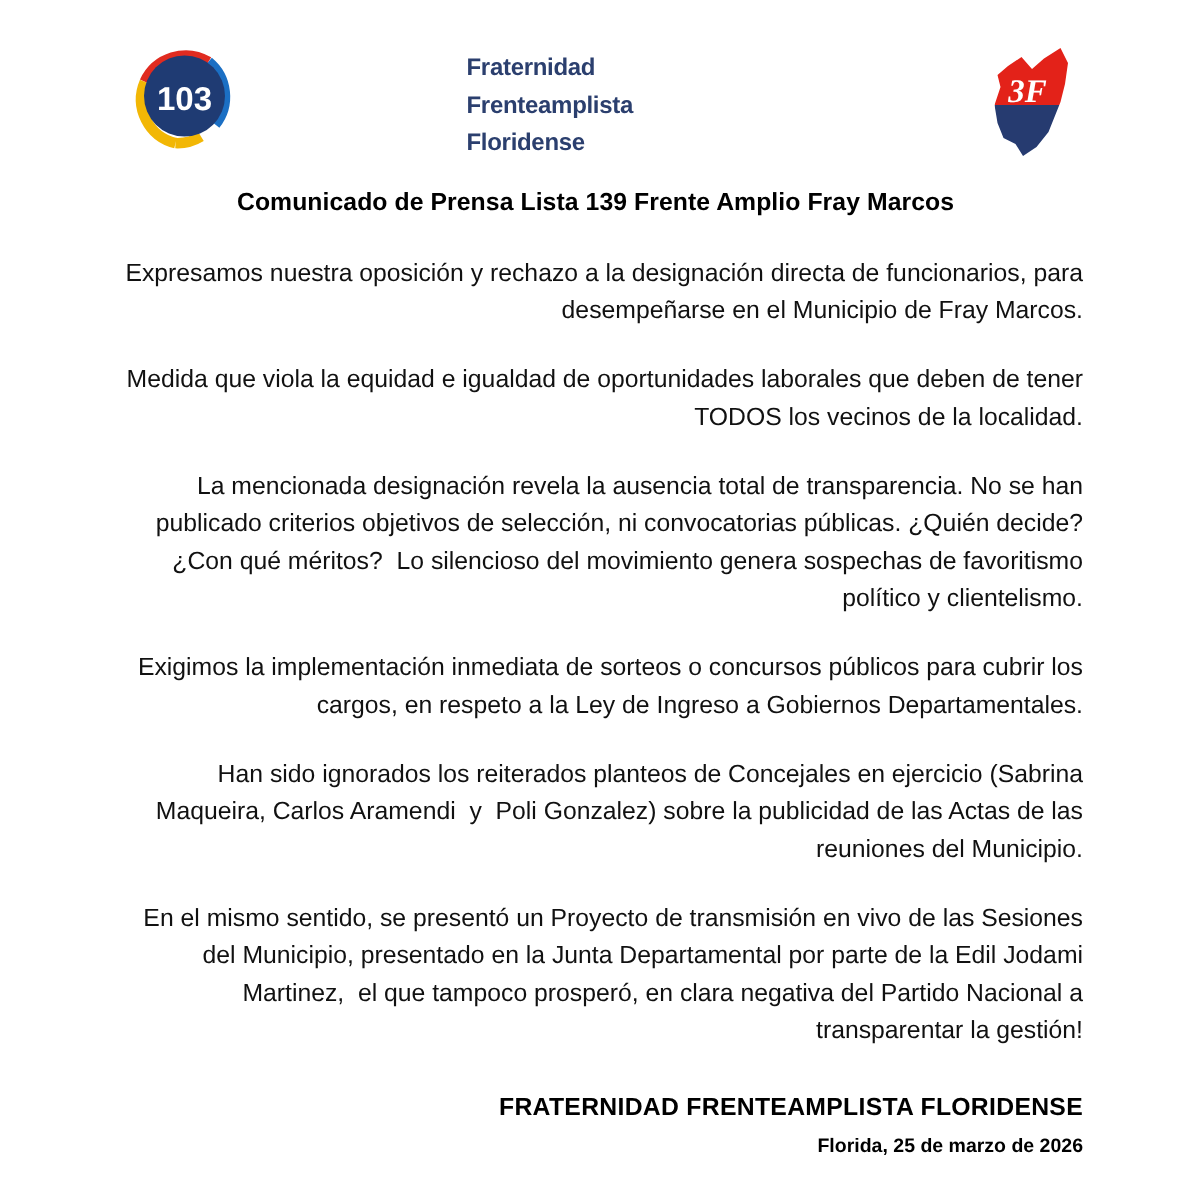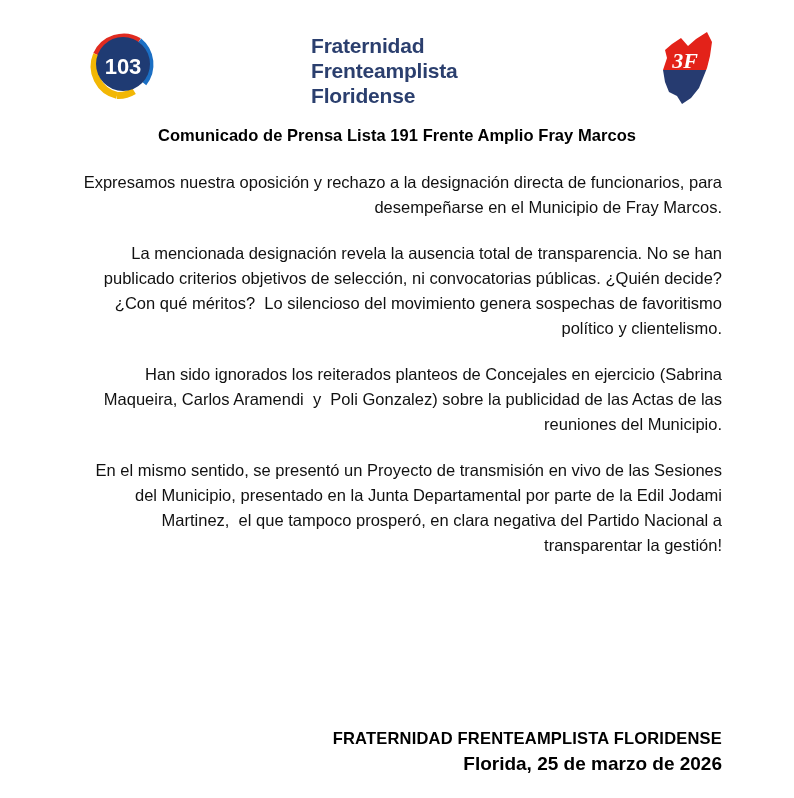--- a/index.html
+++ b/index.html
@@ -39,21 +39,21 @@
     height: 72px;
   }
   .logo-103 svg { display: block; }
 
   .org-name {
     position: absolute;
     left: 311px;
     top: 33px;
     color: #2b3f6e;
     font-weight: bold;
-    font-size: 21px;
+    font-size: 16px;
     line-height: 25px;
     letter-spacing: -0.2px;
   }
   .org-name span { display: block; }
 
   .logo-3f {
     position: absolute;
     left: 655px;
     top: 30px;
     width: 64px;
@@ -102,21 +102,21 @@
     text-align: right;
   }
   .footer .sig-org {
     font-size: 16.5px;
     font-weight: bold;
     color: #000000;
     line-height: 24px;
     letter-spacing: 0.2px;
   }
   .footer .sig-place {
-    font-size: 19px;
+    font-size: 13px;
     font-weight: bold;
     color: #000000;
     line-height: 24px;
     margin-top: 2px;
   }
 </style>
 </head>
 <body>
 
 <div class="page">
@@ -159,25 +159,27 @@
         </defs>
         <g clip-path="url(#mapClip)">
           <rect x="0" y="0" width="64" height="40" fill="#e32219"></rect>
           <rect x="0" y="40" width="64" height="36" fill="#263b70"></rect>
         </g>
         <text x="30" y="38" text-anchor="middle" font-family="Liberation Serif, serif" font-size="22" font-weight="bold" fill="#ffffff">3F</text>
       </svg>
     </div>
   </div>
 
-  <h1 class="doc-title">Comunicado de Prensa Lista 191 Frente Amplio Fray Marcos</h1>
+  <h1 class="doc-title">Comunicado de Prensa Lista 139 Frente Amplio Fray Marcos</h1>
 
   <div class="body-copy">
     <p>Expresamos nuestra oposición y rechazo a la designación directa de funcionarios, para desempeñarse en el Municipio de Fray Marcos.</p>
+    <p>Medida que viola la equidad e igualdad de oportunidades laborales que deben de tener TODOS los vecinos de la localidad.</p>
     <p>La mencionada designación revela la ausencia total de transparencia. No se han publicado criterios objetivos de selección, ni convocatorias públicas. ¿Quién decide? ¿Con qué méritos?  Lo silencioso del movimiento genera sospechas de favoritismo político y clientelismo.</p>
+    <p>Exigimos la implementación inmediata de sorteos o concursos públicos para cubrir los cargos, en respeto a la Ley de Ingreso a Gobiernos Departamentales.</p>
     <p>Han sido ignorados los reiterados planteos de Concejales en ejercicio (Sabrina Maqueira, Carlos Aramendi  y  Poli Gonzalez) sobre la publicidad de las Actas de las reuniones del Municipio.</p>
     <p>En el mismo sentido, se presentó un Proyecto de transmisión en vivo de las Sesiones del Municipio, presentado en la Junta Departamental por parte de la Edil Jodami Martinez,  el que tampoco prosperó, en clara negativa del Partido Nacional a transparentar la gestión!</p>
   </div>
 
   <div class="footer">
     <div class="sig-org">FRATERNIDAD FRENTEAMPLISTA FLORIDENSE</div>
     <div class="sig-place">Florida, 25 de marzo de 2026</div>
   </div>
 
 </div>

